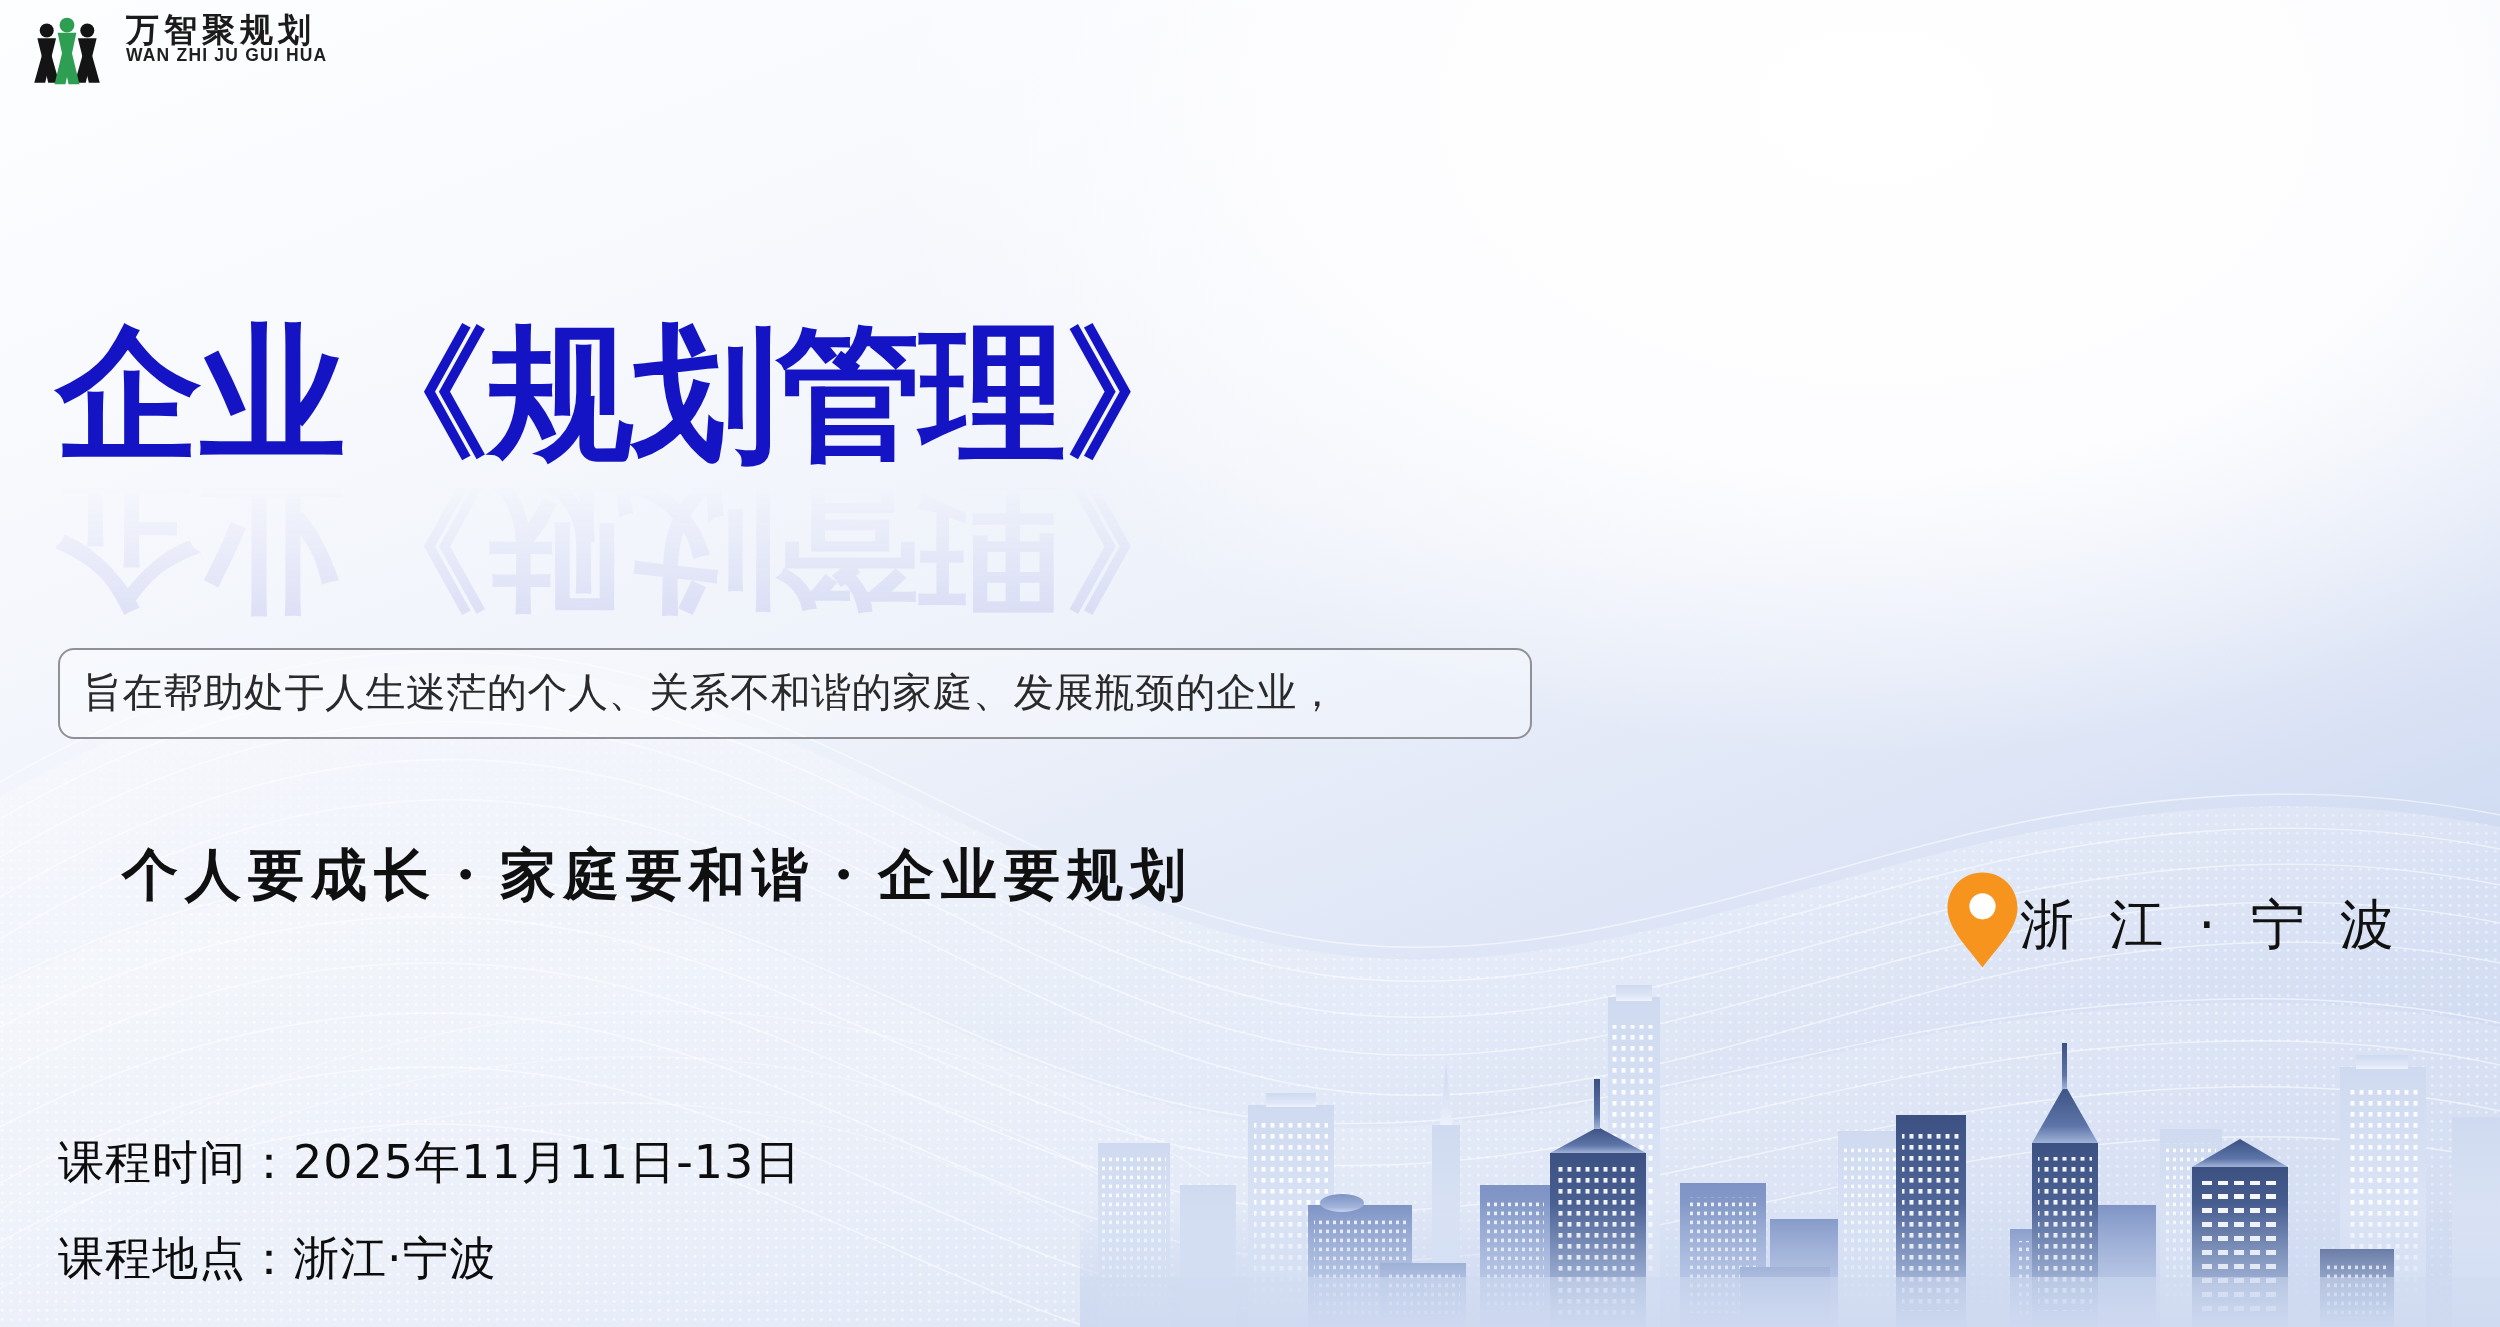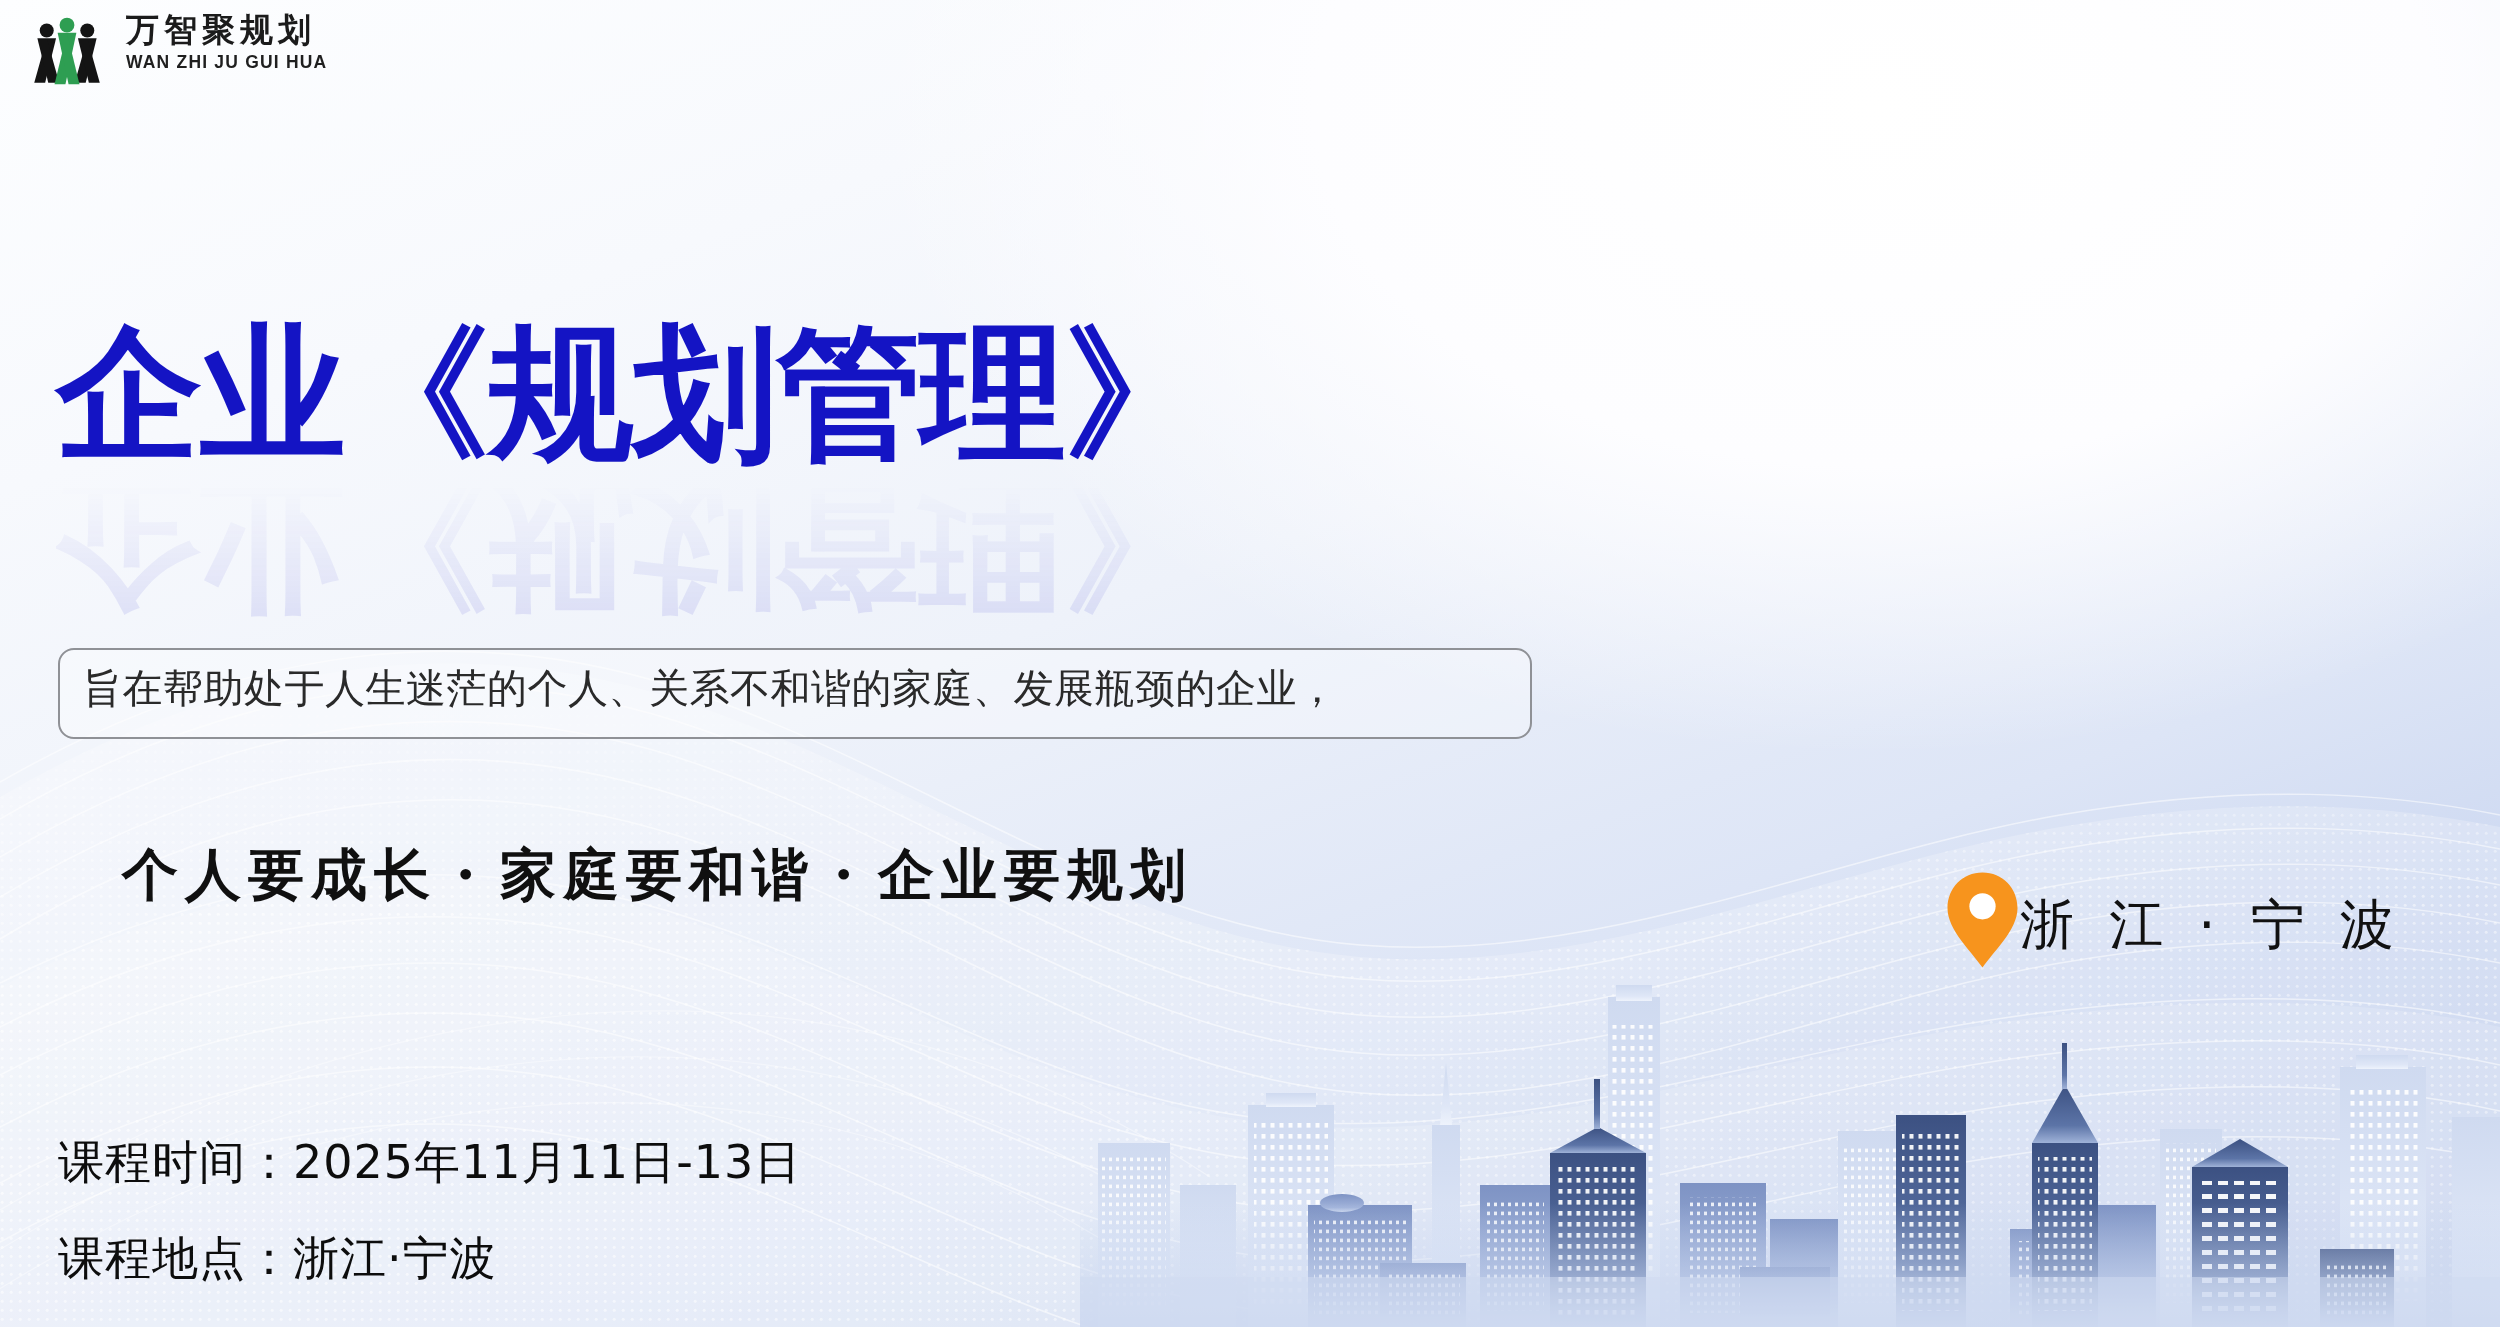--- a/index.html
+++ b/index.html
@@ -43,21 +43,21 @@
   }
   .logo-mark { width:78px; height:72px; display:block; }
   .logo-text { display:flex; flex-direction:column; justify-content:center; line-height:1; }
   .logo-cn {
     font-family:"Liberation Serif","DejaVu Serif",serif;
     font-size:33px; font-weight:700; color:#1b1b1b;
     letter-spacing:5px;
   }
   .logo-en {
     font-size:17.5px; font-weight:700; color:#1f1f1f;
-    letter-spacing:1.2px; margin-top:7px;
+    letter-spacing:1.2px; 
   }
 
   
   .title-block { position:absolute; left:56px; top:318px; z-index:5; }
   .main-title {
     font-family:"DejaVu Sans","Liberation Sans",sans-serif;
     font-size:146px;
     font-weight:700;
     color:#1414c4;
     letter-spacing:-2px;
@@ -84,21 +84,21 @@
   .desc-box {
     position:absolute; left:58px; top:648px;
     width:1474px;
     border:2px solid #8f9196;
     border-radius:16px;
     padding:12px 20px 14px 22px;
     background:rgba(255,255,255,0.30);
     z-index:5;
   }
   .desc-line {
-    font-family:Liberation Mono, monospace;
+    font-family:Liberation Sans, sans-serif;
     font-size:40px;
     font-weight:400;
     color:#2a2a2a;
     line-height:1.52;
     white-space:nowrap;
     letter-spacing:0.5px;
   }
 
   
   .tagline {

